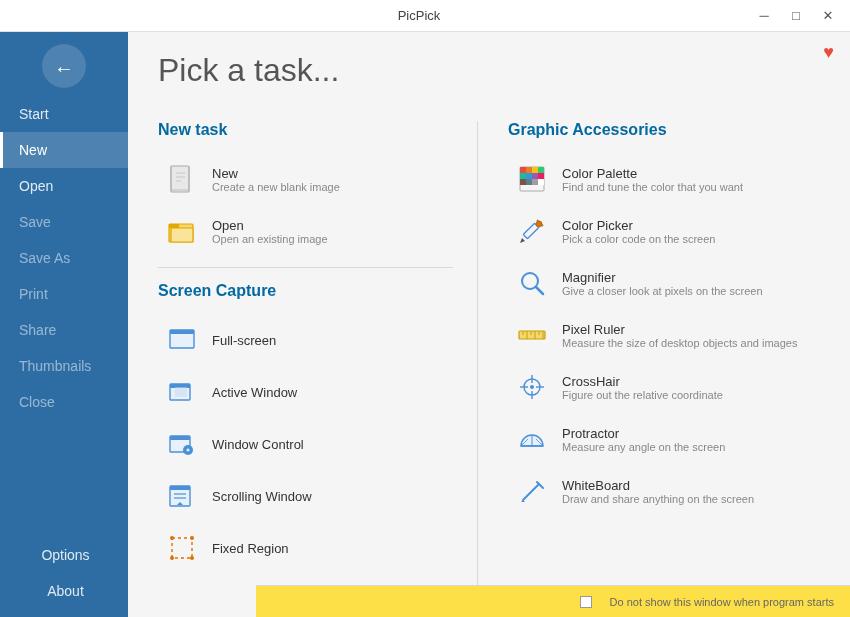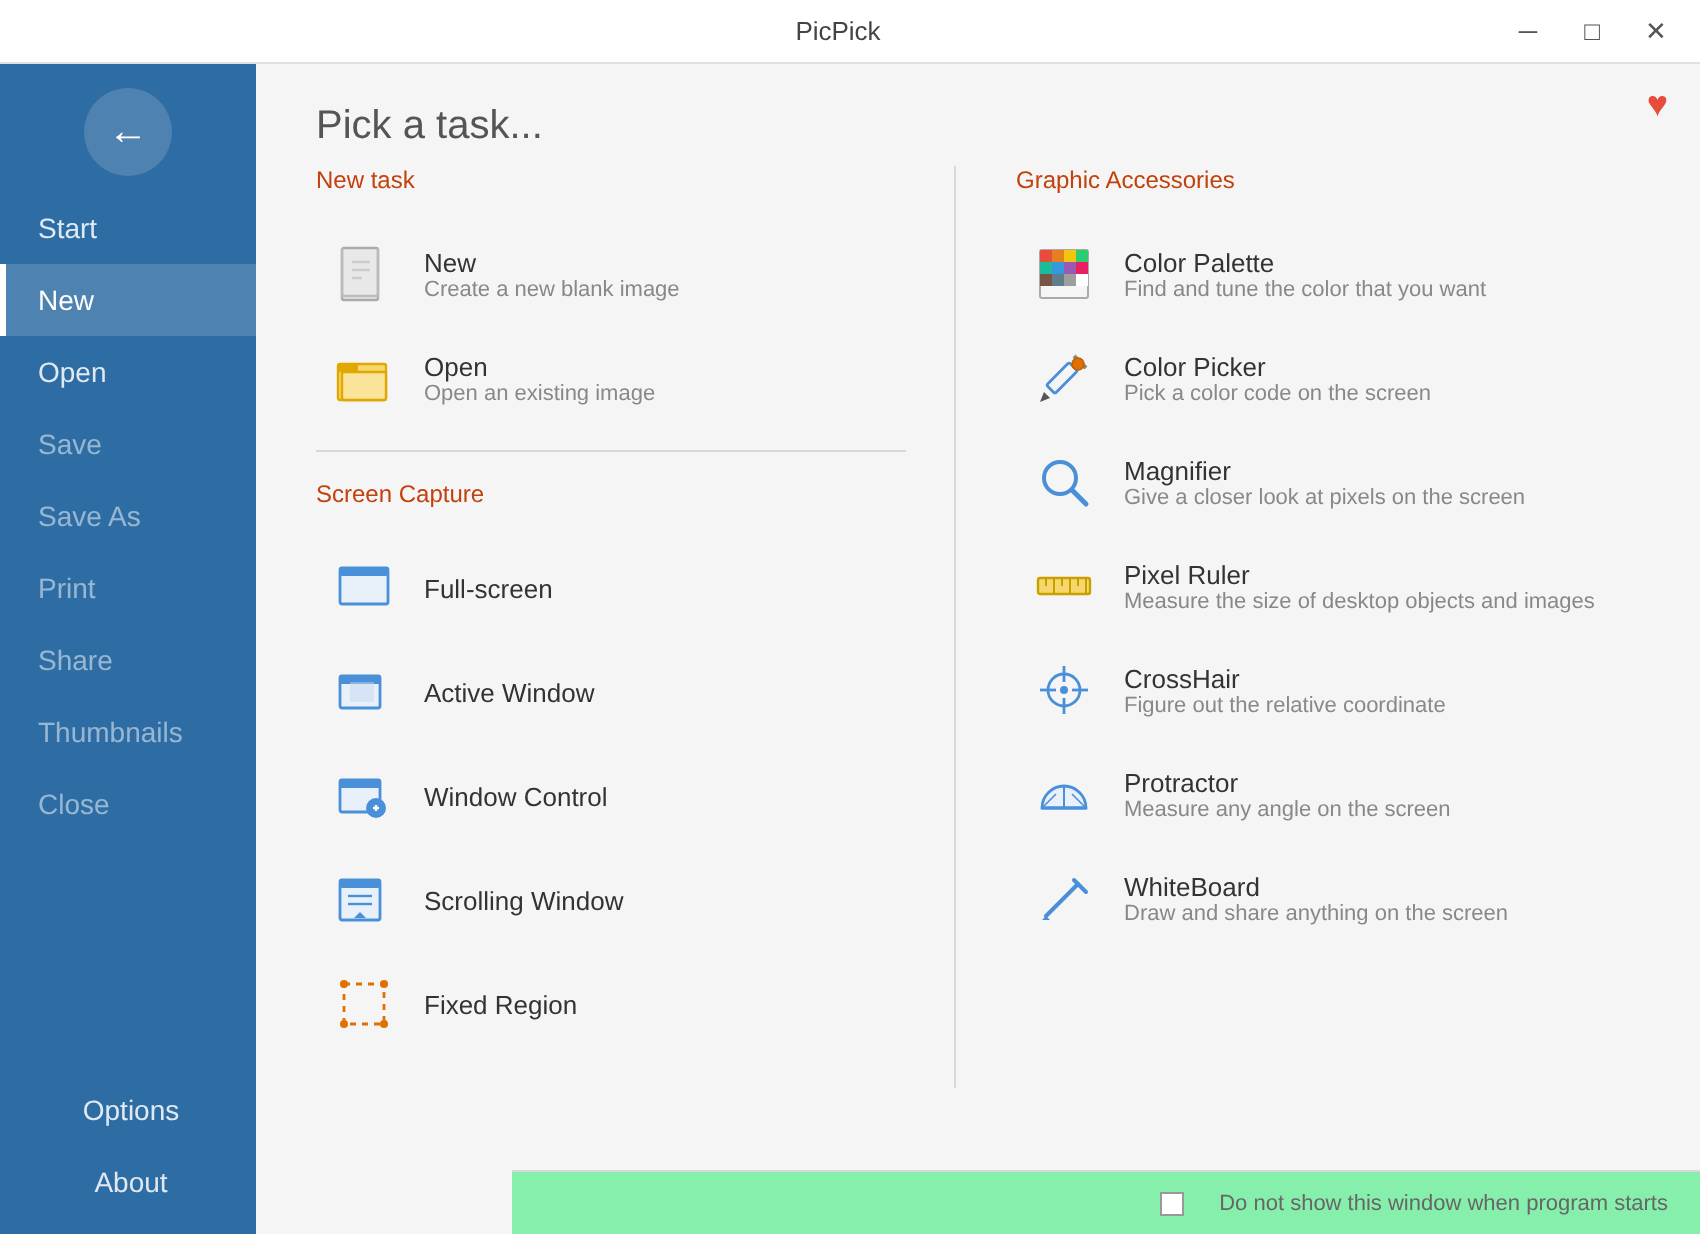--- a/index.html
+++ b/index.html
@@ -83,46 +83,46 @@
 
     
     .content {
       flex: 1;
       background: #f5f5f5;
       overflow-y: auto;
       padding: 20px 30px 20px 30px;
       position: relative;
     }
     .page-title {
-      font-size: 20px;
+      font-size: 32px;
       color: #555;
-      margin-bottom: 8px;
+      margin-bottom: 32px;
       font-weight: 300;
     }
 
     
     .columns {
       display: flex;
       gap: 0;
     }
     .col-left {
       width: 320px;
       border-right: 1px solid #d8d8d8;
       padding-right: 24px;
     }
     .col-right {
       flex: 1;
       padding-left: 30px;
     }
 
     .section-title {
-      font-size: 12px;
-      color: #c2410c;
+      font-size: 16px;
+      color: #0369a1;
       margin-bottom: 14px;
-      font-weight: 400;
+      font-weight: 700;
     }
 
     
     .task-item {
       display: flex;
       align-items: center;
       padding: 8px 6px;
       cursor: pointer;
       border-radius: 2px;
     }
@@ -153,21 +153,21 @@
       margin: 10px 0 14px 0;
     }
 
     
     .footer {
       position: absolute;
       bottom: 0;
       right: 0;
       left: 128px;
       height: 32px;
-      background: #86efac;
+      background: #fde047;
       border-top: 1px solid #d8d8d8;
       display: flex;
       align-items: center;
       justify-content: flex-end;
       padding-right: 16px;
       gap: 18px;
     }
     .footer-checkbox {
       width: 12px;
       height: 12px;

